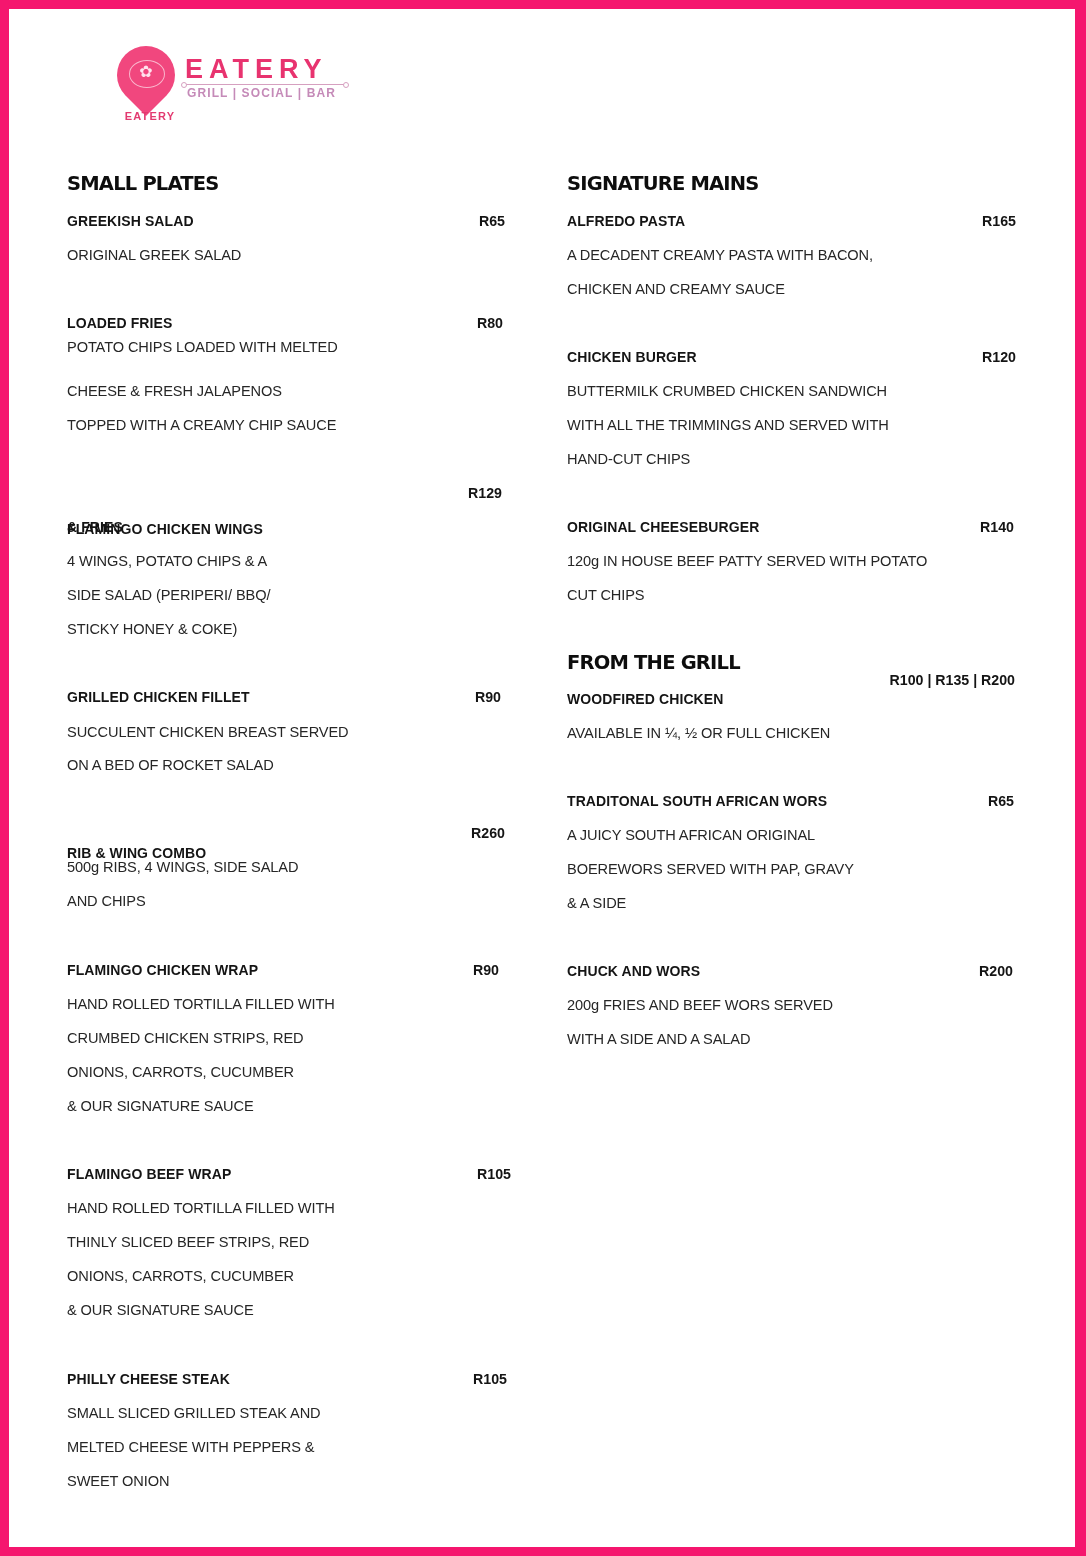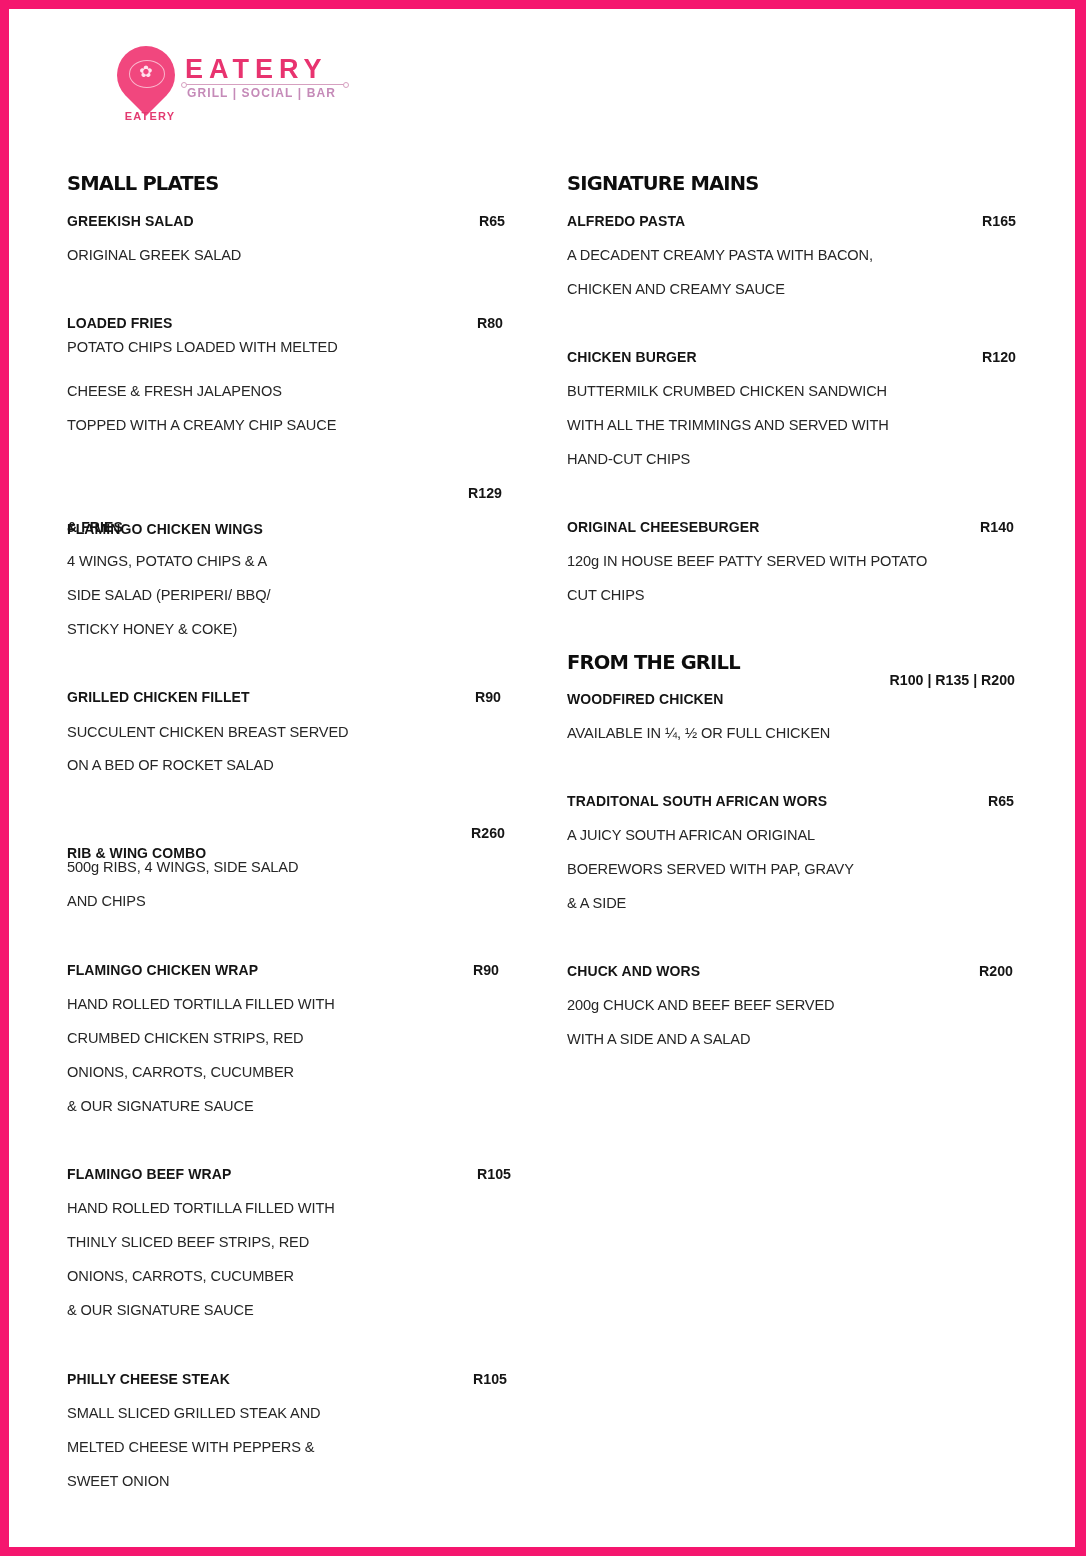--- a/index.html
+++ b/index.html
@@ -112,14 +112,14 @@
 <div class="desc" style="left:567px; top:733px;">AVAILABLE IN ¼, ½ OR FULL CHICKEN</div>
 
 <div class="name" style="left:567px; top:801px;">TRADITONAL SOUTH AFRICAN WORS</div>
 <div class="price" style="left:1014px; top:801px;">R65</div>
 <div class="desc" style="left:567px; top:835px;">A JUICY SOUTH AFRICAN ORIGINAL</div>
 <div class="desc" style="left:567px; top:869px;">BOEREWORS SERVED WITH PAP, GRAVY</div>
 <div class="desc" style="left:567px; top:903px;">&amp; A SIDE</div>
 
 <div class="name" style="left:567px; top:971px;">CHUCK AND WORS</div>
 <div class="price" style="left:1013px; top:971px;">R200</div>
-<div class="desc" style="left:567px; top:1005px;">200g CHUCK AND BEEF BEEF SERVED</div>
+<div class="desc" style="left:567px; top:1005px;">200g FRIES AND BEEF WORS SERVED</div>
 <div class="desc" style="left:567px; top:1039px;">WITH A SIDE AND A SALAD</div>
 
 </body></html>

